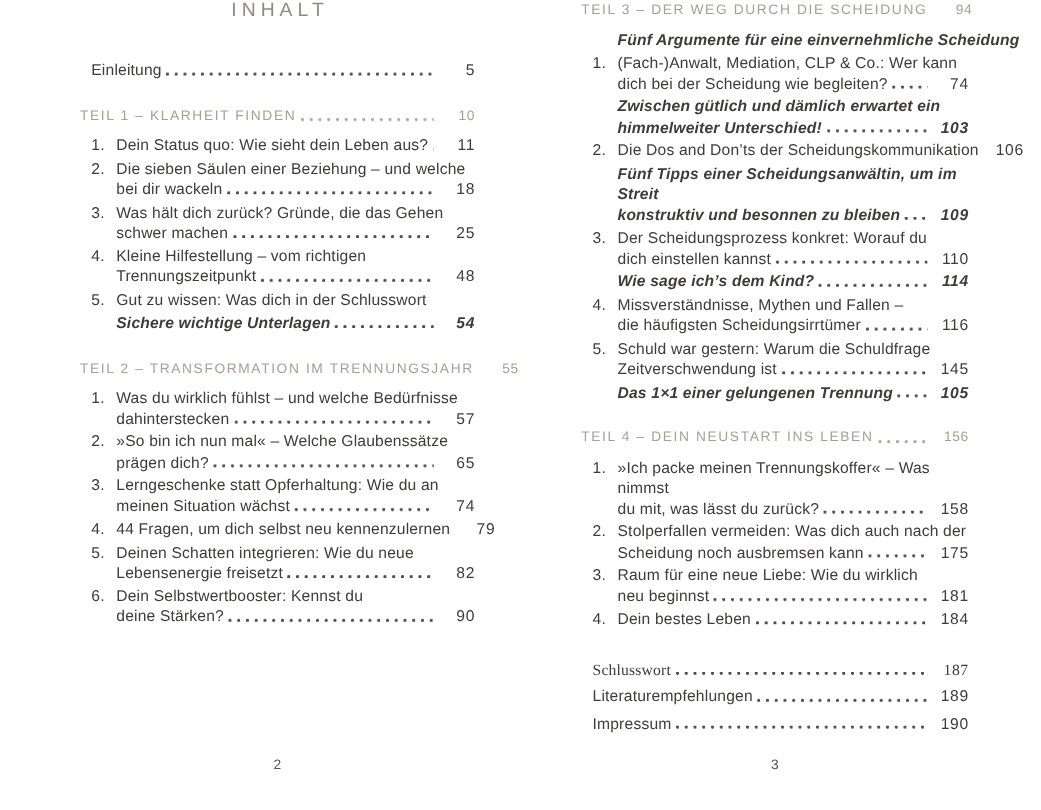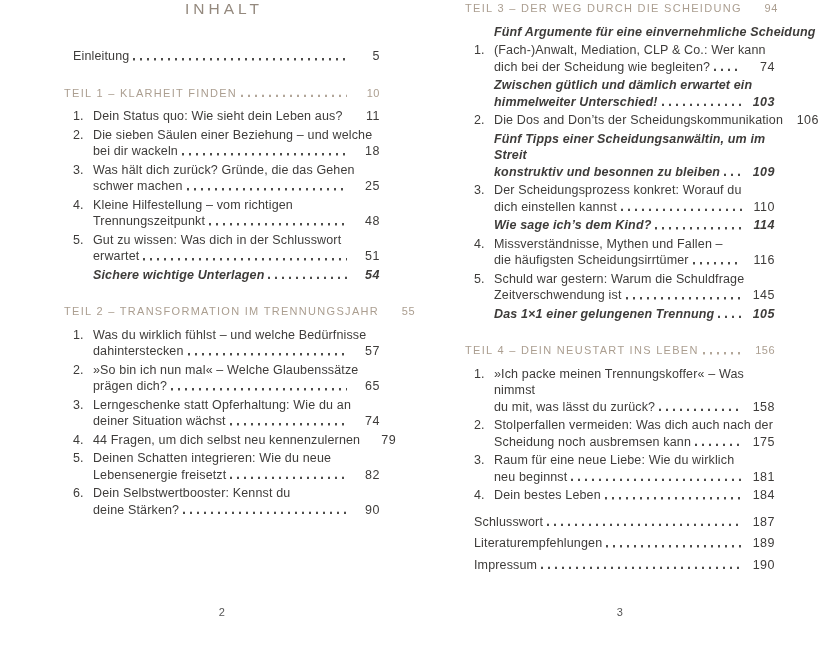--- a/index.html
+++ b/index.html
@@ -27,21 +27,21 @@
   .entry{line-height:16.5px;}
   .entry--item,.entry--sub{margin-top:2px;display:flex;}
   .entry--item{padding-left:9px;}
   .entry--sub{padding-left:29px;font-style:italic;font-weight:bold;}
   .entry--plain{padding-left:9px;display:flex;}
   .entry--section{
     display:flex;margin-top:20px;margin-bottom:7px;
     color:var(--accent);font-size:11px;letter-spacing:1.3px;
   }
   .entry--section:first-child{margin-top:0;}
-  .entry--item + .entry--plain{margin-top:10px;}
+  .entry--item + .entry--plain{margin-top:24px;font-family:Liberation Serif, serif;}
   .entry--plain + .entry--plain{margin-top:5px;}
   .num{flex:none;width:20px;}
   .body{flex:1;min-width:0;}
   .line--last{display:flex;}
   .txt{flex:none;white-space:nowrap;}
   .dots{
     flex:1;min-width:0;margin:0 4px 0 3px;
     background-image:radial-gradient(circle at 2px 11px, currentColor 1.05px, transparent 1.4px);
     background-size:7px 16.5px;background-repeat:repeat;
     opacity:.92;
@@ -110,25 +110,20 @@
               <span class="txt">Trennungszeitpunkt</span>
               <span class="dots"></span>
               <span class="pageno">48</span>
             </div>
           </div>
         </div>
         <div class="entry entry--item">
           <span class="num">5.</span>
           <div class="body">
             <div class="line">Gut zu wissen: Was dich in der Schlusswort</div>
-            <div class="line line--last">
-              <span class="txt">erwartet</span>
-              <span class="dots"></span>
-              <span class="pageno">51</span>
-            </div>
           </div>
         </div>
         <div class="entry entry--sub">
           <div class="body">
             <div class="line line--last">
               <span class="txt">Sichere wichtige Unterlagen</span>
               <span class="dots"></span>
               <span class="pageno">54</span>
             </div>
           </div>
@@ -158,21 +153,21 @@
               <span class="dots"></span>
               <span class="pageno">65</span>
             </div>
           </div>
         </div>
         <div class="entry entry--item">
           <span class="num">3.</span>
           <div class="body">
             <div class="line">Lerngeschenke statt Opferhaltung: Wie du an</div>
             <div class="line line--last">
-              <span class="txt">deiner Situation wächst</span>
+              <span class="txt">meinen Situation wächst</span>
               <span class="dots"></span>
               <span class="pageno">74</span>
             </div>
           </div>
         </div>
         <div class="entry entry--item">
           <span class="num">4.</span>
           <div class="body">
             <div class="line line--last">
               <span class="txt">44 Fragen, um dich selbst neu kennenzulernen</span>

